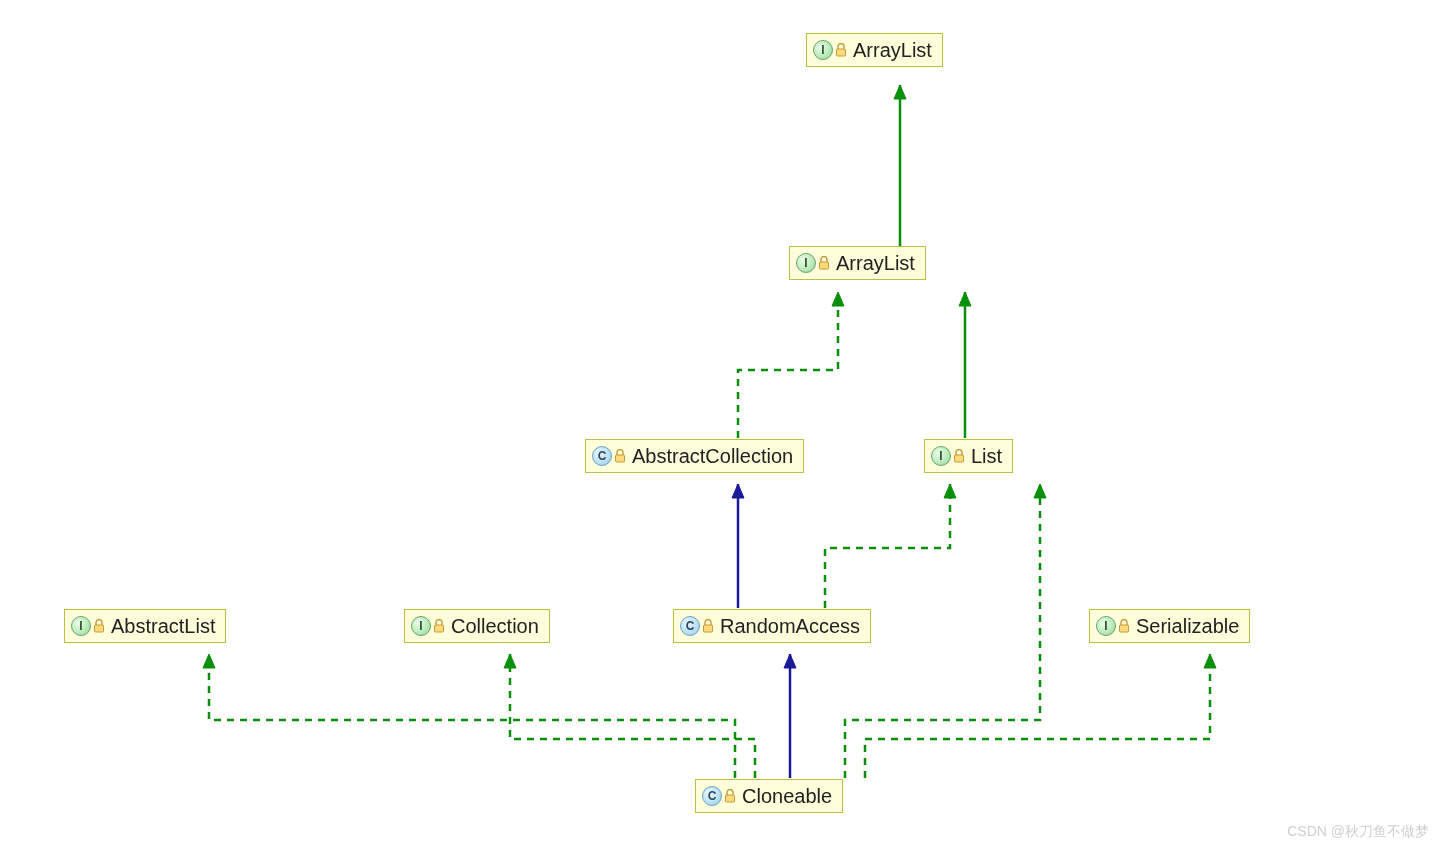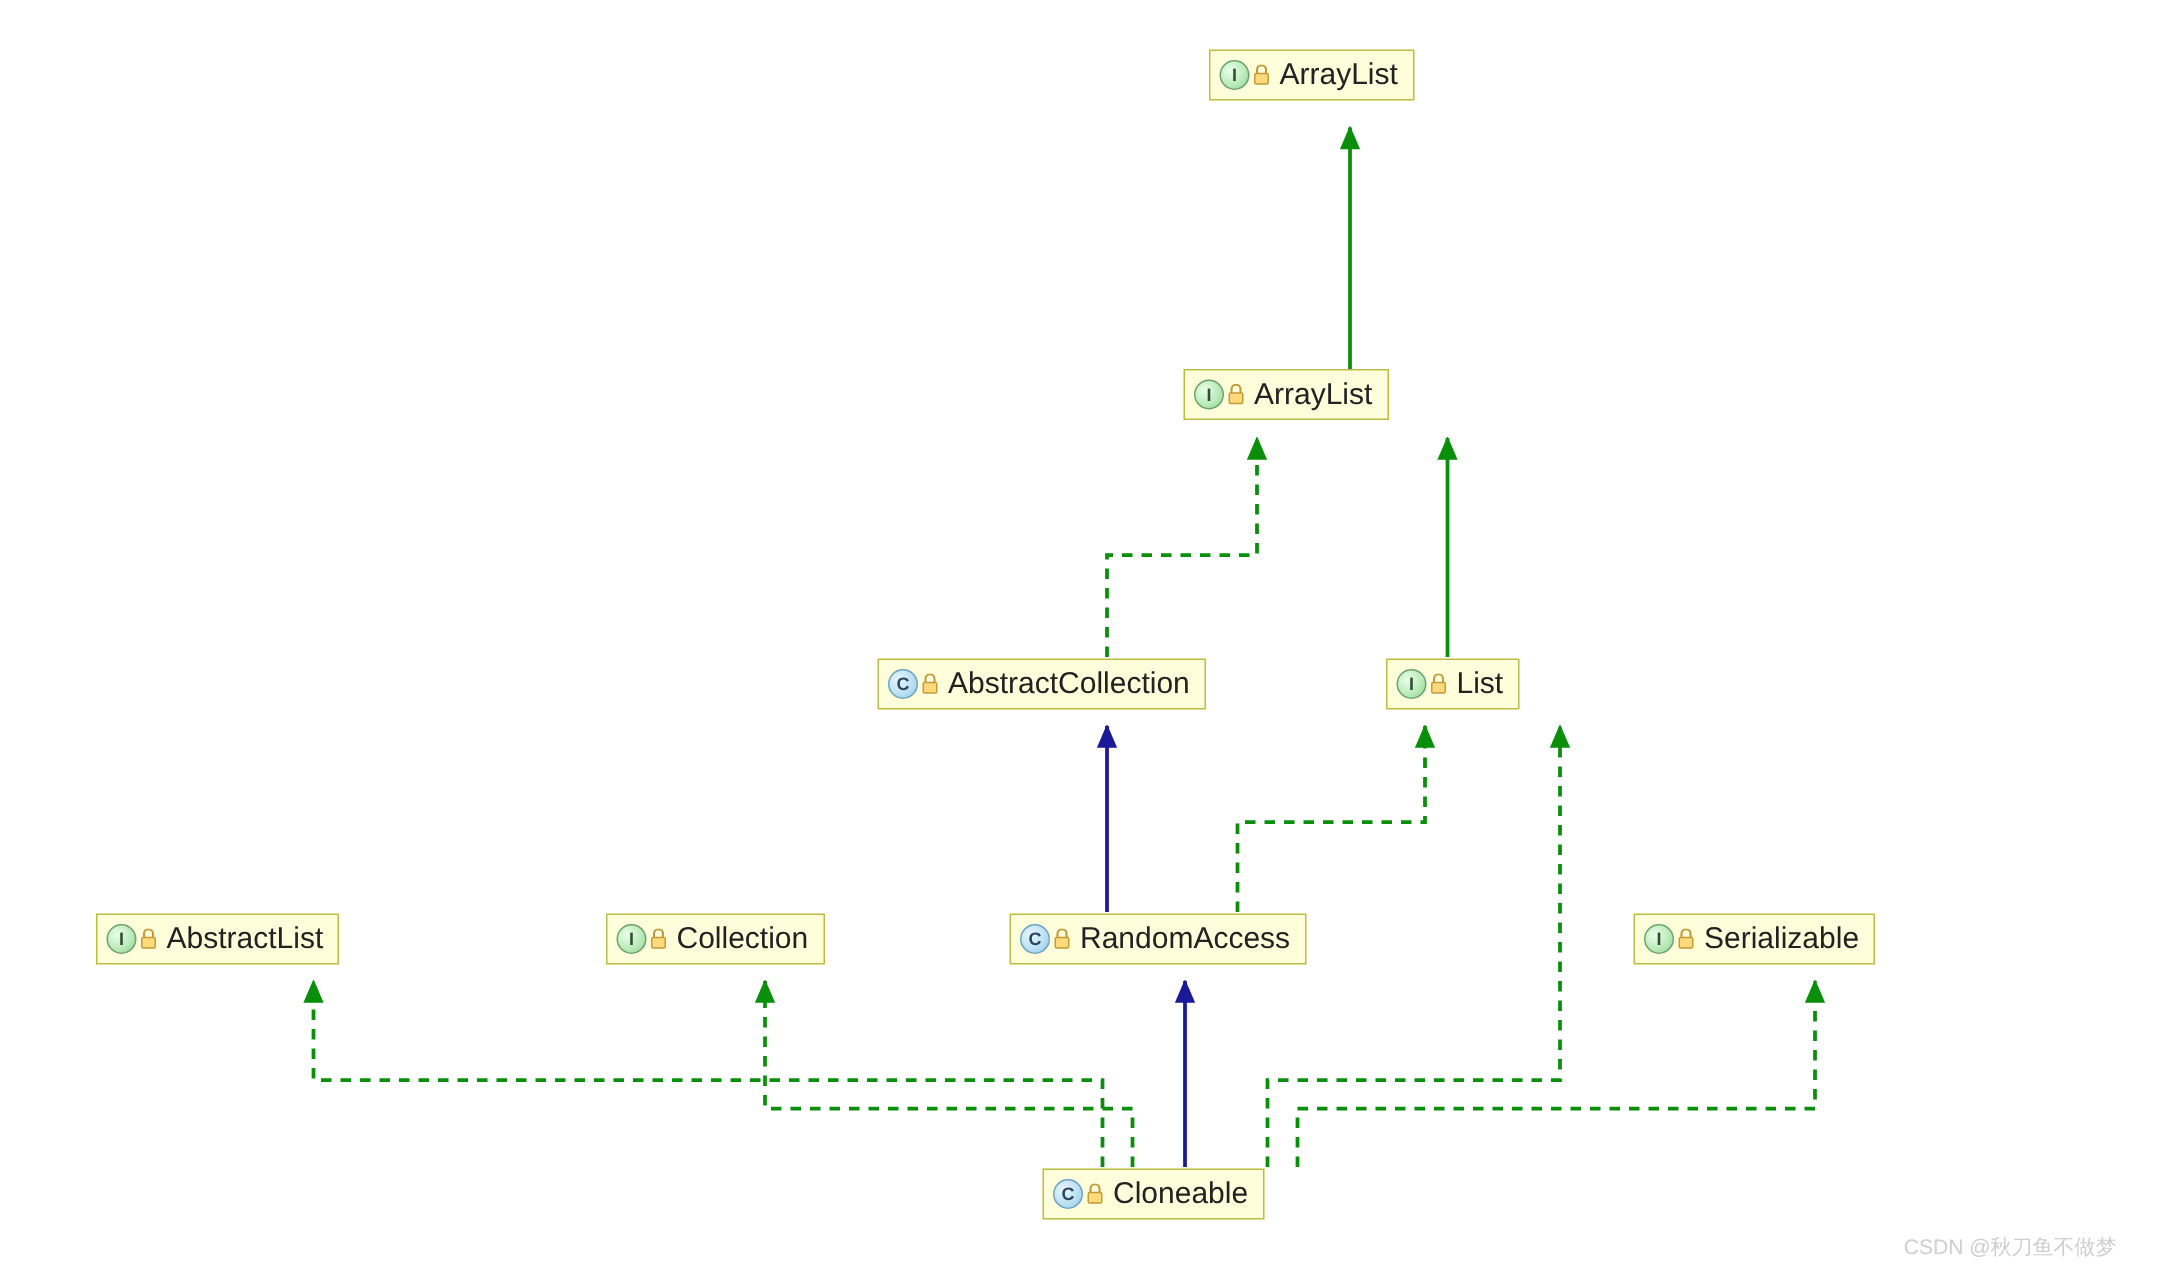--- a/index.html
+++ b/index.html
@@ -62,21 +62,21 @@
   .node .label { line-height: 1; }
   svg.connectors {
     position: absolute;
     inset: 0;
     width: 1439px;
     height: 847px;
     pointer-events: none;
   }
   .watermark {
     position: absolute;
-    right: 28px;
+    right: 10px;
     bottom: 6px;
     font-size: 14px;
     color: #cfcfcf;
     font-family: "Microsoft YaHei", sans-serif;
   }
 </style>
 </head>
 <body>
 
 <div class="diagram">

